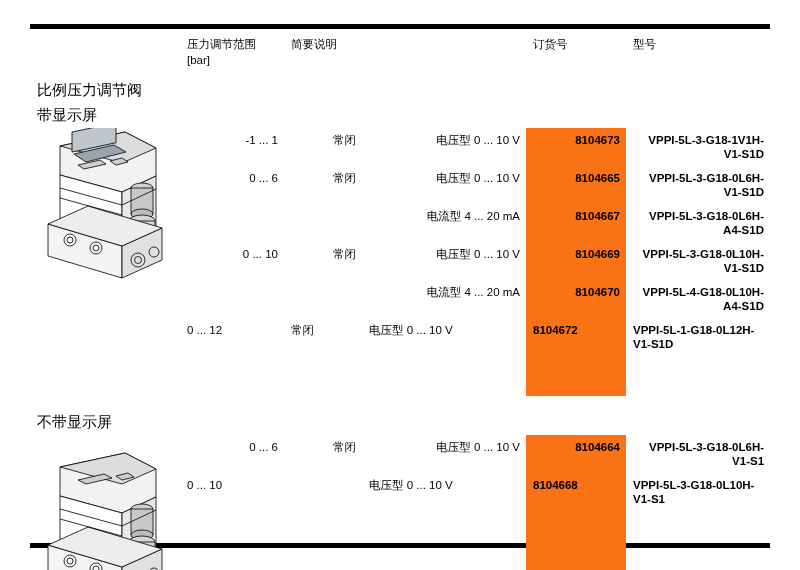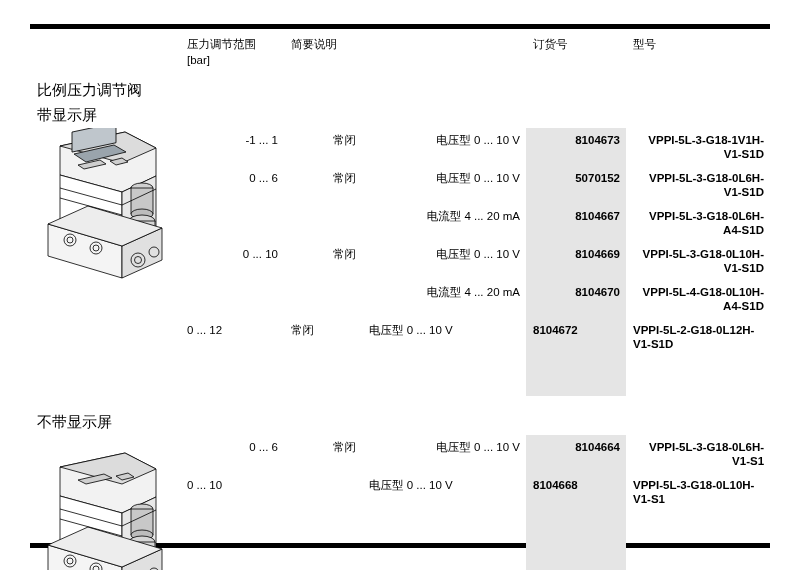--- a/index.html
+++ b/index.html
@@ -64,21 +64,21 @@
   .bb { border-bottom: 1px solid #000000; }
   .bt { border-top: 1px solid #000000; }
 
   .row-h { height: 46px; }
 
   .section-title {
     font-size: 15px;
     padding: 3px 6px 3px 7px;
   }
 
-  .shaded { background: #e5e5e5; }
+  .shaded { background: #f97316; }
   .bold { font-weight: bold; }
 
   .data-row td { height: 22px; text-align: right; }
   .cell-line { line-height: 14px; }
 
   .img-wrap {
     position: relative;
     width: 100%;
     height: 100%;
   }
@@ -200,21 +200,21 @@
         <td class="bl cell-line" rowspan="2">
               <div class="cell">0 ... 6</div>
             </td>
         <td class="bl bb cell-line" rowspan="2">
               <div class="cell">常闭</div>
             </td>
         <td class="bl bb cell-line">
               <div class="cell">电压型 0 ... 10 V</div>
             </td>
         <td class="bl bb cell-line shaded bold">
-              <div class="cell">5070152</div>
+              <div class="cell">8104665</div>
             </td>
         <td class="bl bb cell-line bold">
               <div class="cell">VPPI-5L-3-G18-0L6H-V1-S1D</div>
             </td>
       </tr>
 
       <tr class="data-row">
         <td class="bl bb cell-line">
               <div class="cell">电流型 4 ... 20 mA</div>
             </td>
@@ -263,21 +263,21 @@
         <td class="bl cell-line">
               <div class="cell">常闭</div>
             </td>
         <td class="bl cell-line">
               <div class="cell">电压型 0 ... 10 V</div>
             </td>
         <td class="bl cell-line shaded bold">
               <div class="cell">8104672</div>
             </td>
         <td class="bl cell-line bold">
-              <div class="cell">VPPI-5L-2-G18-0L12H-V1-S1D</div>
+              <div class="cell">VPPI-5L-1-G18-0L12H-V1-S1D</div>
             </td>
       </tr>
     </tbody>
       </table>
 
     <div class="spacer"></div>
 
     <table class="main">
       <colgroup>
         <col class="c-img">

